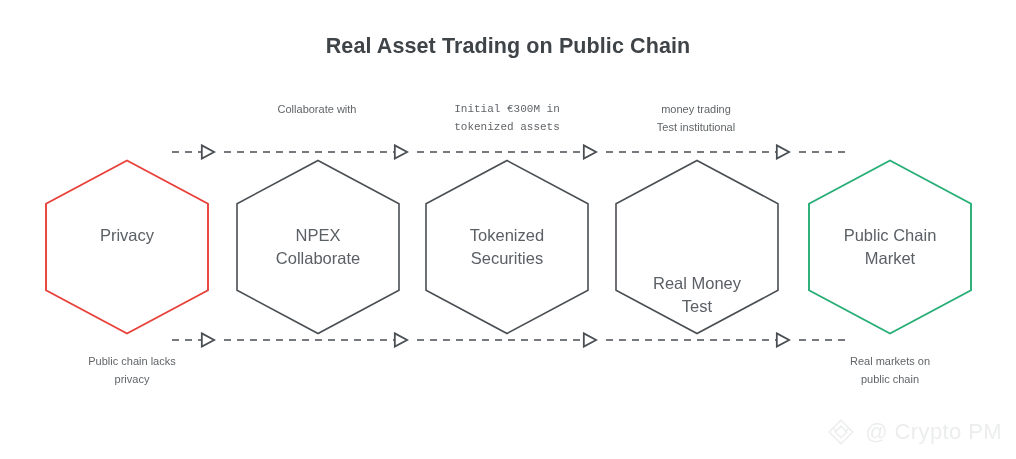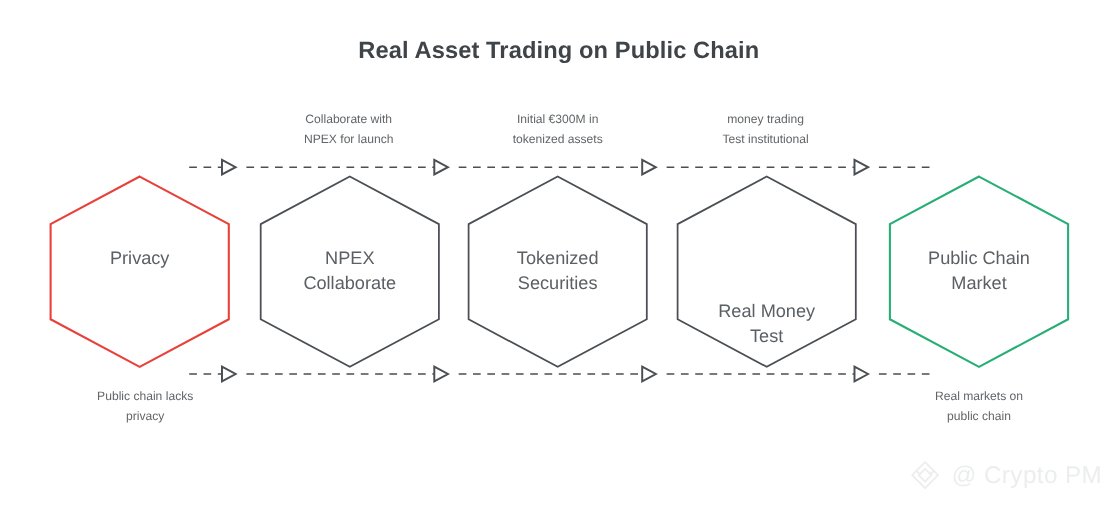--- a/index.html
+++ b/index.html
@@ -143,24 +143,23 @@
     <div>Test</div>
   </div>
 
   <div class="node-label" style="left:800px; top:224px; width:180px;">
     <div>Public Chain</div>
     <div>Market</div>
   </div>
 
   <div class="edge-label" style="left:222px; top:101px; width:190px;">
     <div>Collaborate with</div>
-    <div>NPEX for launch</div>
   </div>
 
-  <div class="edge-label" style="left:412px; top:101px; width:190px;">
+  <div class="edge-label" style="left:412px; top:101px; width:190px;font-family:Liberation Mono, monospace;">
     <div>Initial €300M in</div>
     <div>tokenized assets</div>
   </div>
 
   <div class="edge-label" style="left:601px; top:101px; width:190px;">
     <div>money trading</div>
     <div>Test institutional</div>
   </div>
 
   <div class="end-label" style="left:37px; top:353px; width:190px;">

